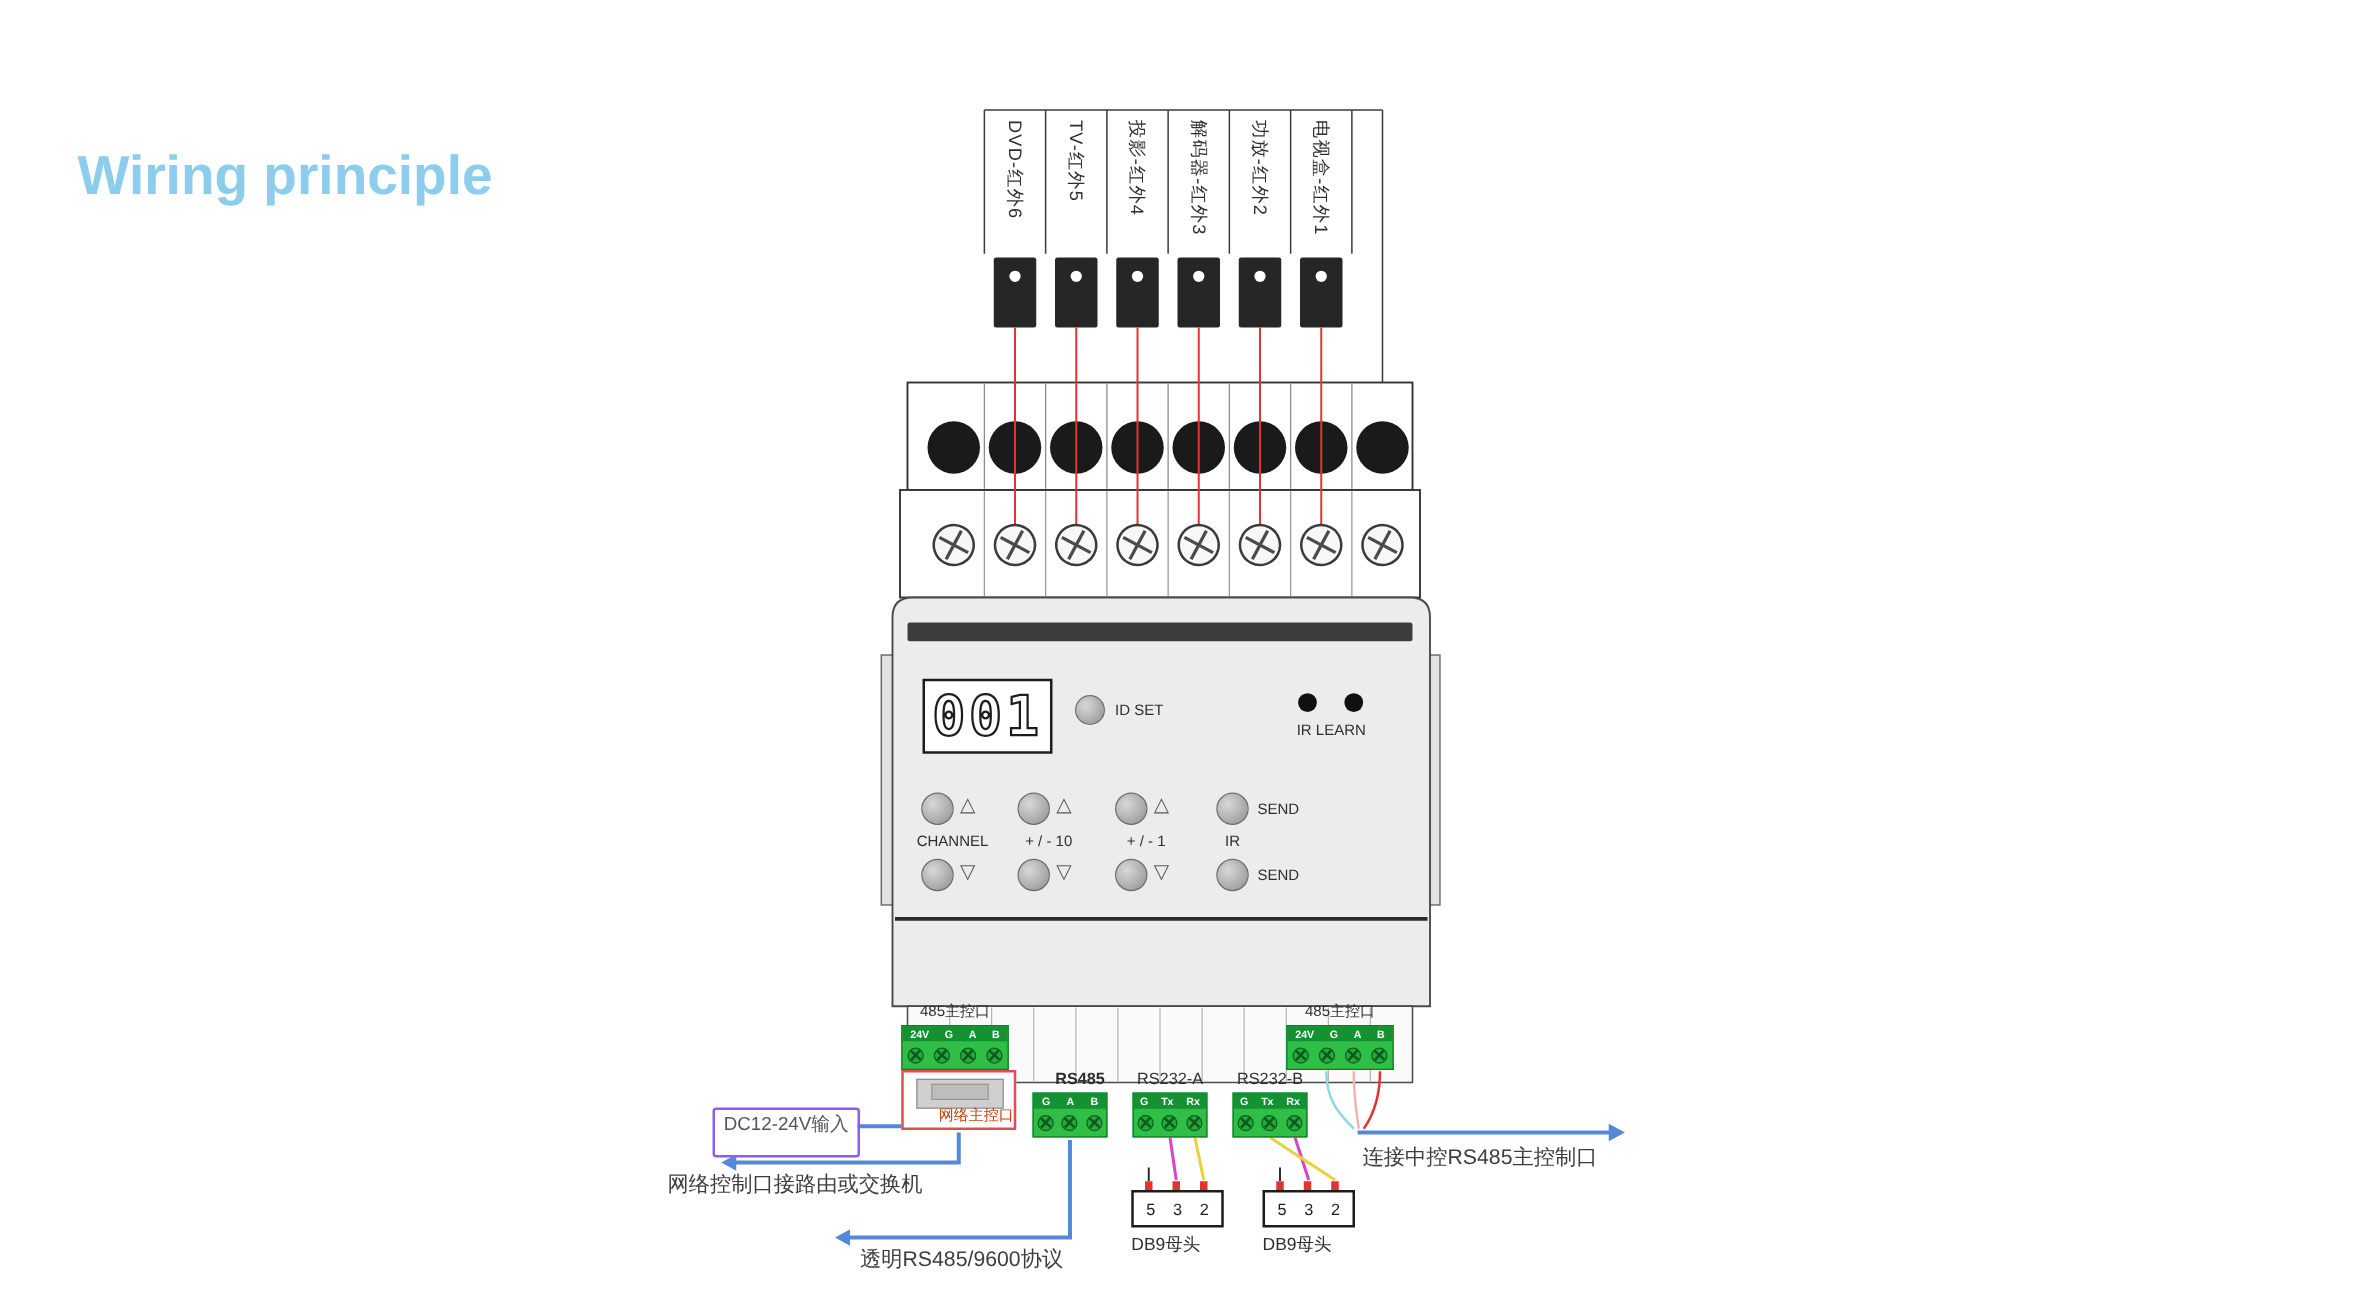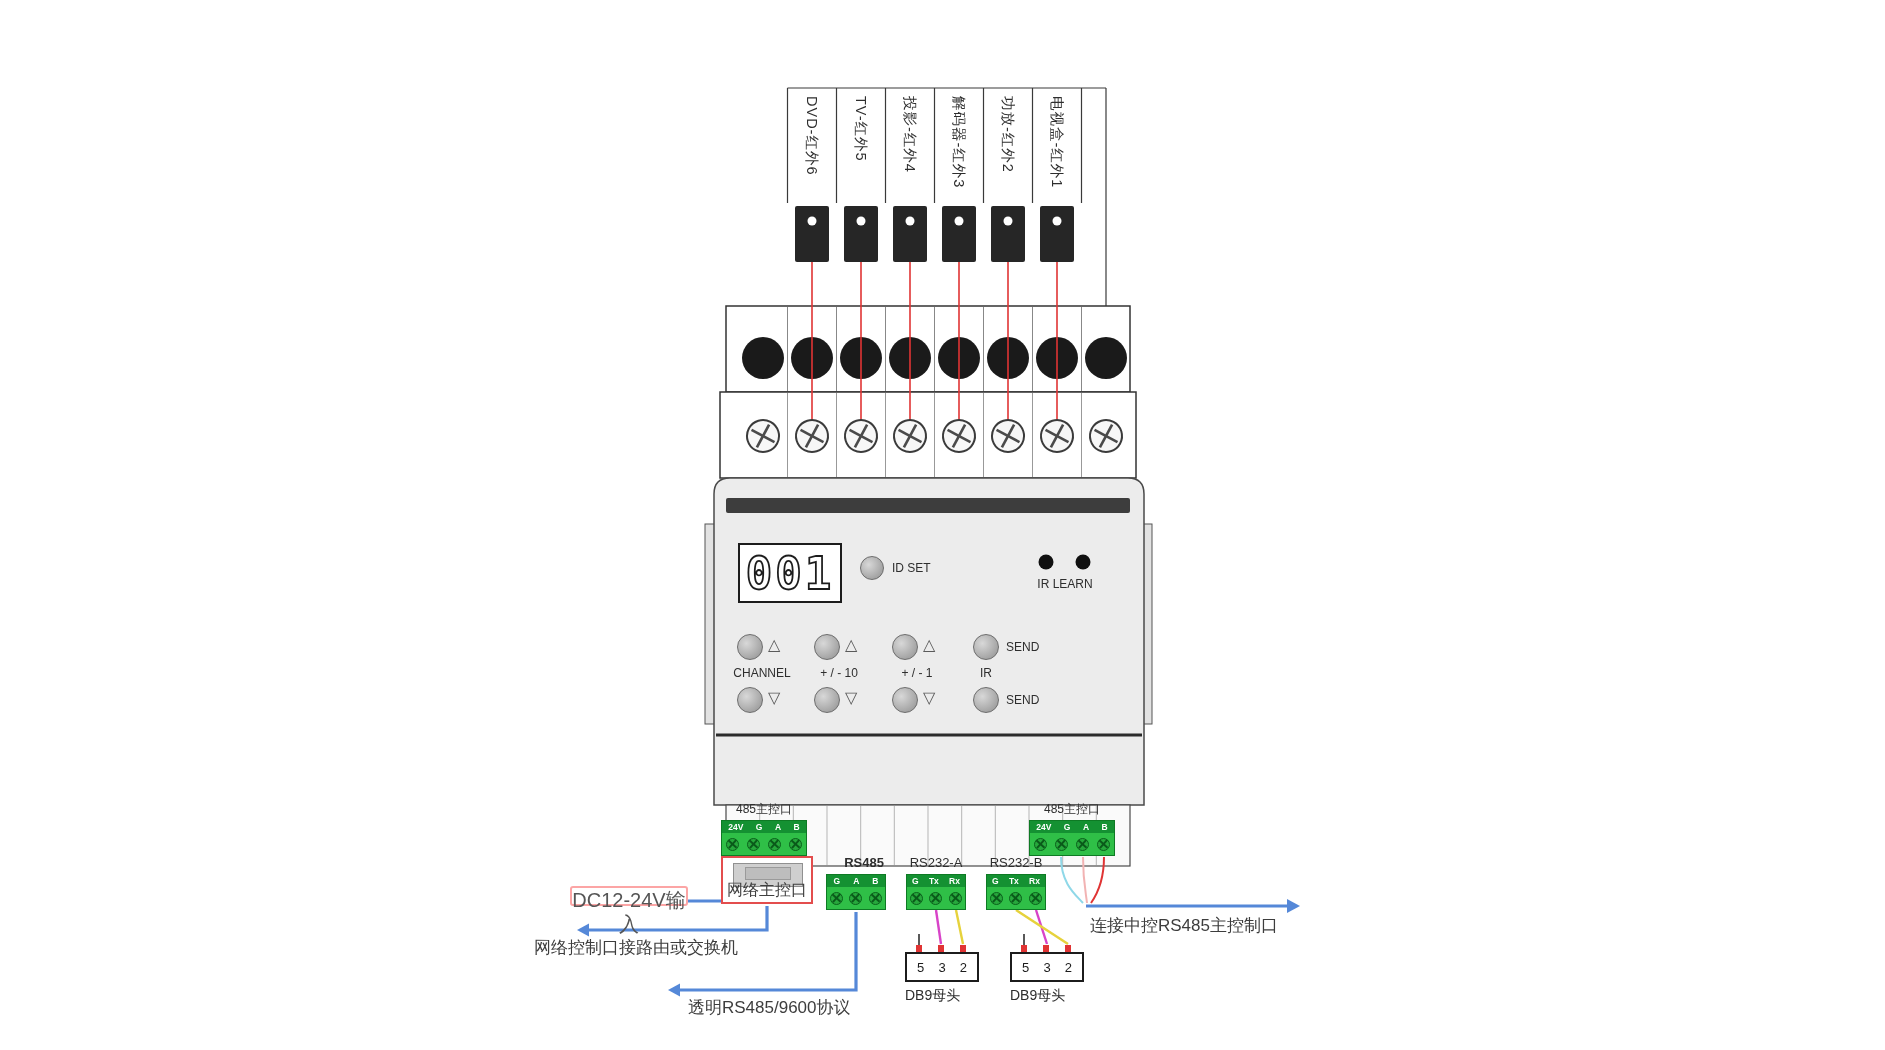--- a/index.html
+++ b/index.html
@@ -31,29 +31,29 @@
        position:relative;box-sizing:border-box;}
   .scr::before,.scr::after{content:"";position:absolute;left:0px;right:0px;top:4px;height:1.8px;background:#0a5a1a;}
   .scr::before{transform:rotate(42deg);}
   .scr::after{transform:rotate(-48deg);}
   .blocklabel{position:absolute;font-size:12px;color:#2e2e2e;text-align:center;}
   .portlabel{position:absolute;font-size:13px;color:#2e2e2e;text-align:center;width:80px;}
   .netbox{position:absolute;left:721px;top:856px;width:92px;height:48px;border:2px solid #e34d4d;
           background:#fff;box-sizing:border-box;}
   .jack{position:absolute;left:10px;top:5px;width:68px;height:22px;background:#cfcfcf;border:1px solid #909090;}
   .jack-inner{margin:3px auto 0 auto;width:44px;height:11px;background:#bdbdbd;border:1px solid #9a9a9a;}
-  .netlabel{position:absolute;bottom:1px;left:0;width:100%;text-align:center;font-size:16px;color:#404040;}
+  .netlabel{position:absolute;bottom:1px;left:0;width:100%;text-align:right;font-size:12px;color:#c2410c;}
   .db9{position:absolute;width:74px;height:30px;border:2px solid #1c1c1c;background:#fff;box-sizing:border-box;}
   .db9 .pins{display:flex;justify-content:space-between;align-items:center;height:100%;
              padding:0 10px;font-size:13px;color:#1c1c1c;}
   .db9label{position:absolute;width:74px;text-align:left;font-size:14px;color:#2e2e2e;}
   .ann{position:absolute;font-size:17px;color:#3d3d3d;white-space:nowrap;}
-  .dcbox{position:absolute;left:570px;top:886px;width:118px;height:20px;border:2px solid #fca5a5;
+  .dcbox{position:absolute;left:570px;top:886px;width:118px;height:40px;border:2px solid #8b5cf6;
          border-radius:3px;box-sizing:border-box;text-align:center;line-height:24px;
-         font-size:20px;color:#555;}
+         font-size:15px;color:#555;}
 </style>
 </head>
 <body>
 
 <div id="stage">
 
   <svg id="art" width="1885" height="1050" viewBox="0 0 1885 1050">
 
     <g stroke="#3a3a3a" stroke-width="1.2" fill="none">
       <line x1="787.5" y1="88" x2="1106" y2="88"></line>
@@ -238,20 +238,21 @@
     </g>
     <g fill="#5588d8" stroke="none">
       <polygon points="732,855 725.5,867 738.5,867"></polygon>
       <polygon points="754,855 747.5,867 760.5,867"></polygon>
       <polygon points="577,930 589,923.5 589,936.5"></polygon>
       <polygon points="668,990 680,983.5 680,996.5"></polygon>
       <polygon points="1300,906 1287,899 1287,913"></polygon>
     </g>
   </svg>
 
+  <div class="title-en">Wiring principle</div>
 
   <div class="ir-label" style="left:803px;">DVD-红外6</div>
   <div class="ir-label" style="left:852px;">TV-红外5</div>
   <div class="ir-label" style="left:901px;">投影-红外4</div>
   <div class="ir-label" style="left:950px;">解码器-红外3</div>
   <div class="ir-label" style="left:999px;">功放-红外2</div>
   <div class="ir-label" style="left:1048px;">电视盒-红外1</div>
 
   <div class="display">
     <span>001</span>

